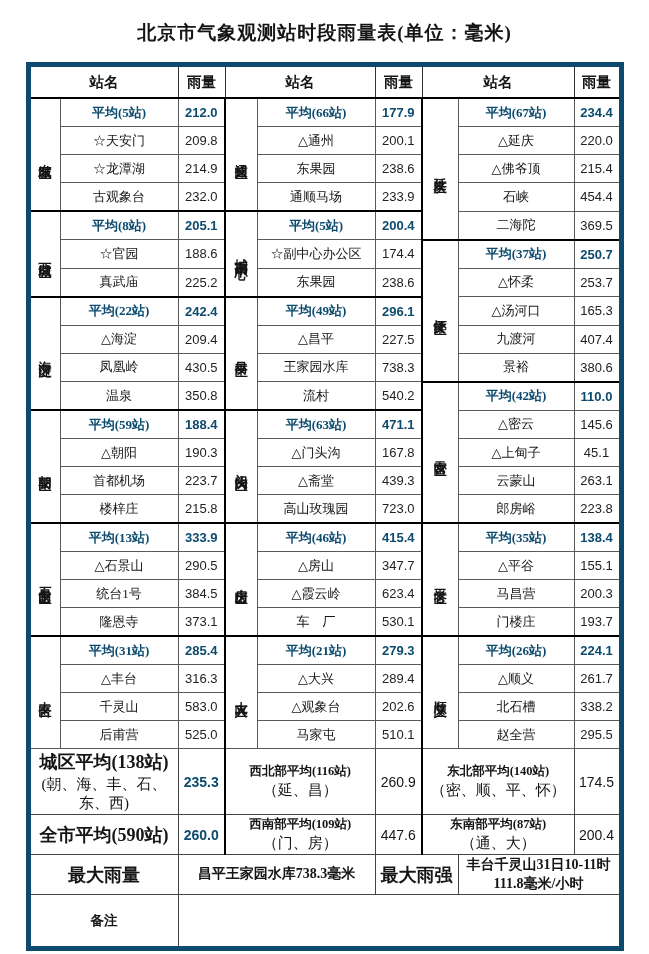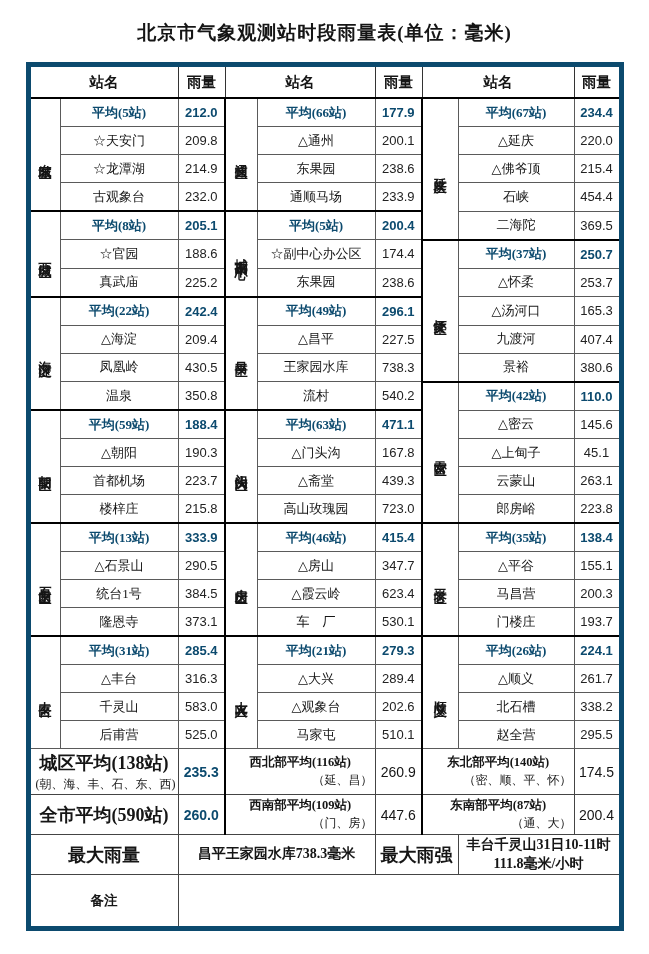--- a/index.html
+++ b/index.html
@@ -24,21 +24,21 @@
 
   #summary td{border:1px solid #444;text-align:center;vertical-align:middle;padding:1px 2px;}
   .sum-top td{border-top:2px solid #000;}
   .gb{border-left:2px solid #000 !important;}
   tr.sumrow-a{height:46px;}
   tr.sumrow-b{height:40px;}
   tr.maxrow{height:40px;}
   tr.remarkrow{height:54px;}
   .sl-main{font-weight:bold;font-size:18px;}
   .sl-main2{font-weight:bold;font-size:12.5px;}
-  .sl-sub{font-size:12px;margin-top:1px;text-align:right;}
+  .sl-sub{font-size:15px;margin-top:1px;}
   .sumval{font-family:"Liberation Sans","DejaVu Sans",sans-serif;font-size:14px;}
   .max-label{font-weight:bold;font-size:18px;}
   .max-value{font-weight:bold;font-size:14px;line-height:1.3;}
   .remark-label{font-size:13.5px;font-weight:600;}
 
   .footnote{width:602px;margin:5px auto 0;font-size:10.8px;line-height:1.5;
             padding-left:1.9em;text-indent:-1.9em;color:#1c1c1c;box-sizing:border-box;}
 </style>
 </head>
 <body>

